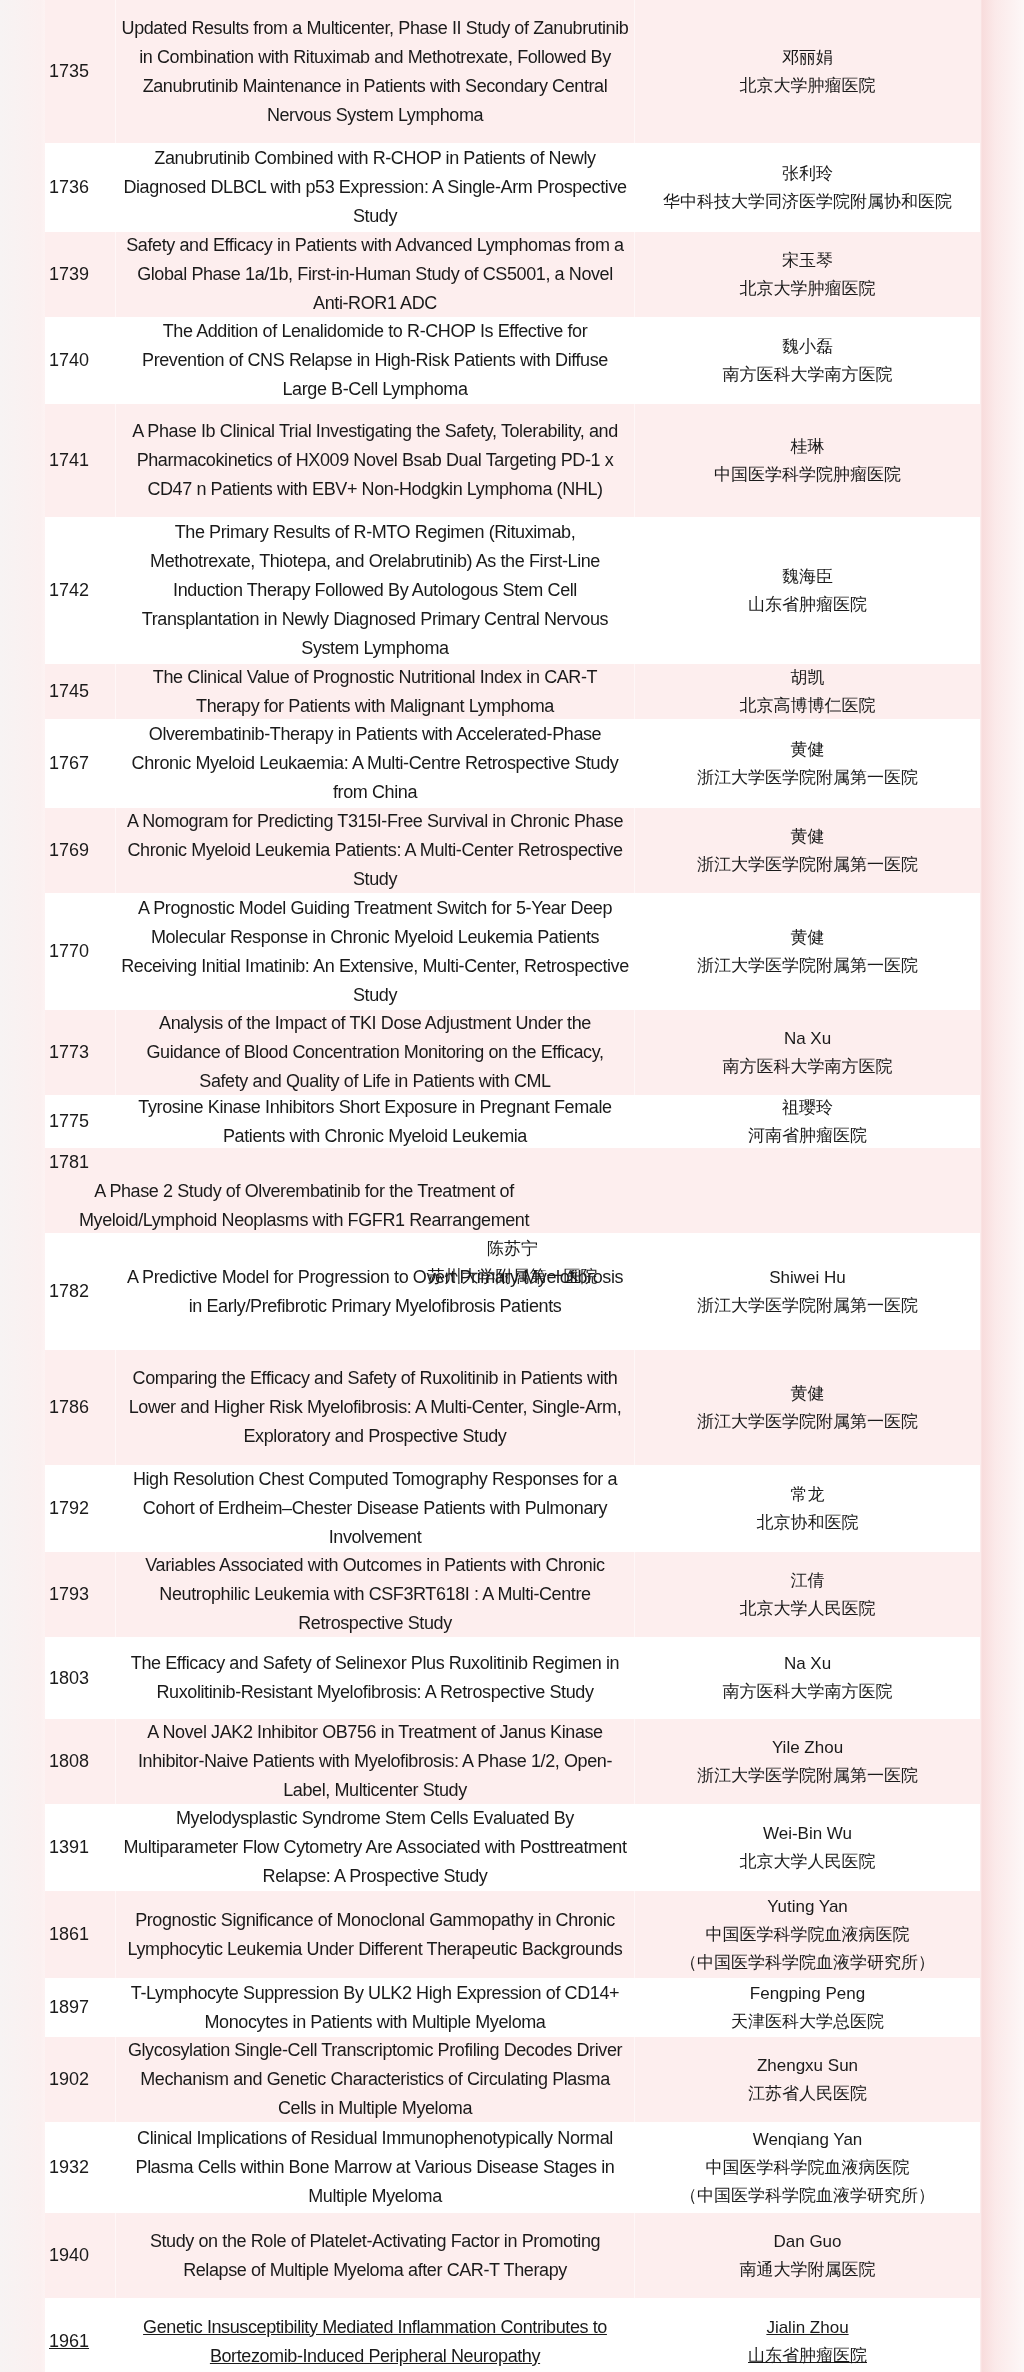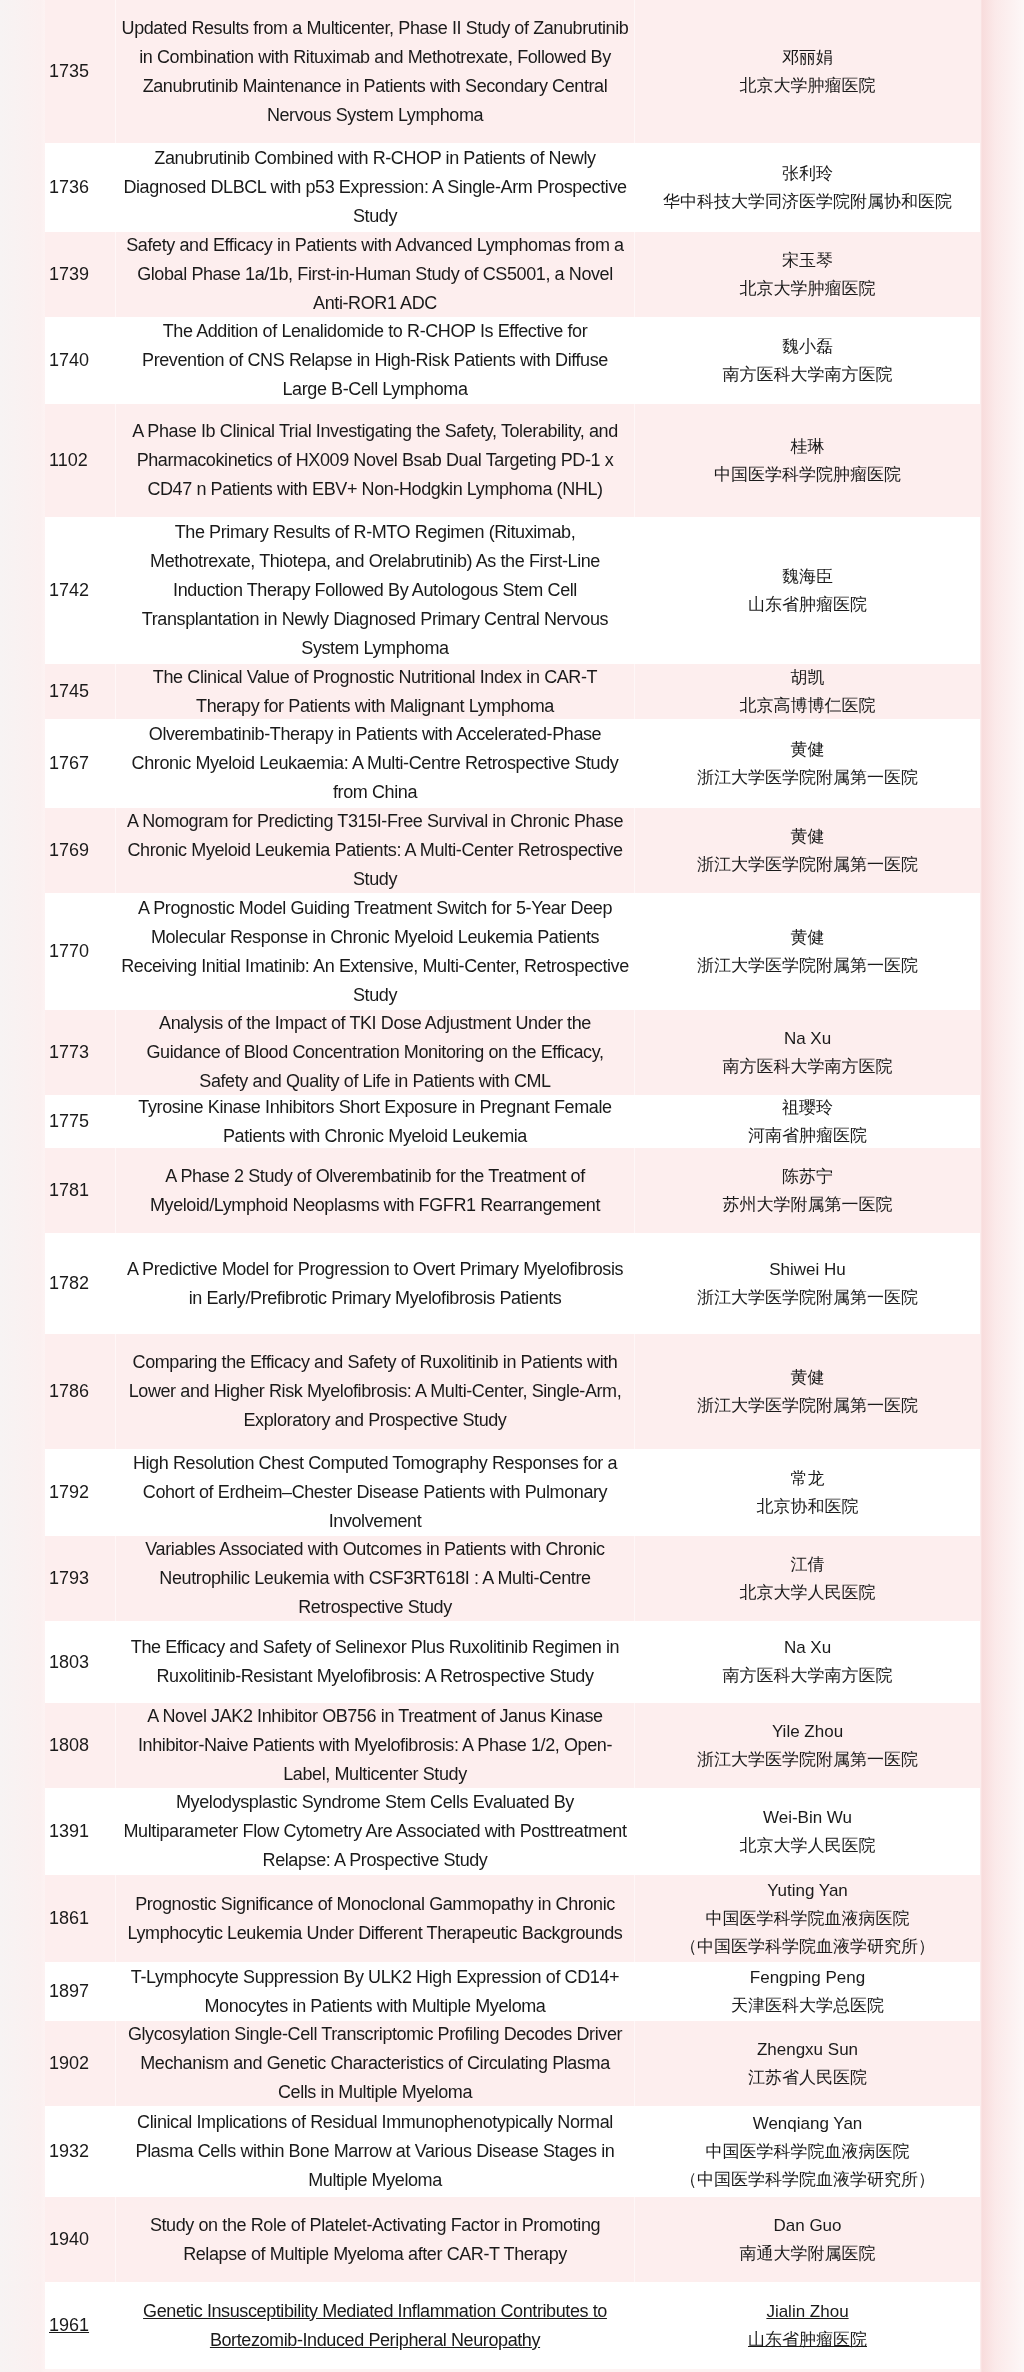--- a/index.html
+++ b/index.html
@@ -87,21 +87,21 @@
     <div class="cell title">The Addition of Lenalidomide to R-CHOP Is Effective for Prevention of CNS Relapse in High-Risk Patients with Diffuse Large B-Cell Lymphoma</div>
     <div class="sep"></div>
     <div class="cell author">
       <span>魏小磊</span>
       <span>南方医科大学南方医院</span>
 
     </div>
   </div>
 
   <div class="row pink" style="height: 114px;">
-    <div class="cell num">1102</div>
+    <div class="cell num">1741</div>
     <div class="sep"></div>
     <div class="cell title">A Phase Ib Clinical Trial Investigating the Safety, Tolerability, and Pharmacokinetics of HX009 Novel Bsab Dual Targeting PD-1 x CD47 n Patients with EBV+ Non-Hodgkin Lymphoma (NHL)</div>
     <div class="sep"></div>
     <div class="cell author">
       <span>桂琳</span>
       <span>中国医学科学院肿瘤医院</span>
 
     </div>
   </div>
 
@@ -182,33 +182,33 @@
     <div class="sep"></div>
     <div class="cell title">Tyrosine Kinase Inhibitors Short Exposure in Pregnant Female Patients with Chronic Myeloid Leukemia</div>
     <div class="sep"></div>
     <div class="cell author">
       <span>祖璎玲</span>
       <span>河南省肿瘤医院</span>
 
     </div>
   </div>
 
-  <div class="row pink" style="height: 86px;">
+  <div class="row pink" style="height: 86px; flex-direction: column;">
     <div class="cell num">1781</div>
     <div class="sep"></div>
     <div class="cell title">A Phase 2 Study of Olverembatinib for the Treatment of Myeloid/Lymphoid Neoplasms with FGFR1 Rearrangement</div>
     <div class="sep"></div>
     <div class="cell author">
       <span>陈苏宁</span>
       <span>苏州大学附属第一医院</span>
 
     </div>
   </div>
 
-  <div class="row white" style="height: 100px;">
+  <div class="row white" style="height: 116px;">
     <div class="cell num">1782</div>
     <div class="sep"></div>
     <div class="cell title">A Predictive Model for Progression to Overt Primary Myelofibrosis in Early/Prefibrotic Primary Myelofibrosis Patients</div>
     <div class="sep"></div>
     <div class="cell author">
       <span>Shiwei Hu</span>
       <span>浙江大学医学院附属第一医院</span>
 
     </div>
   </div>

